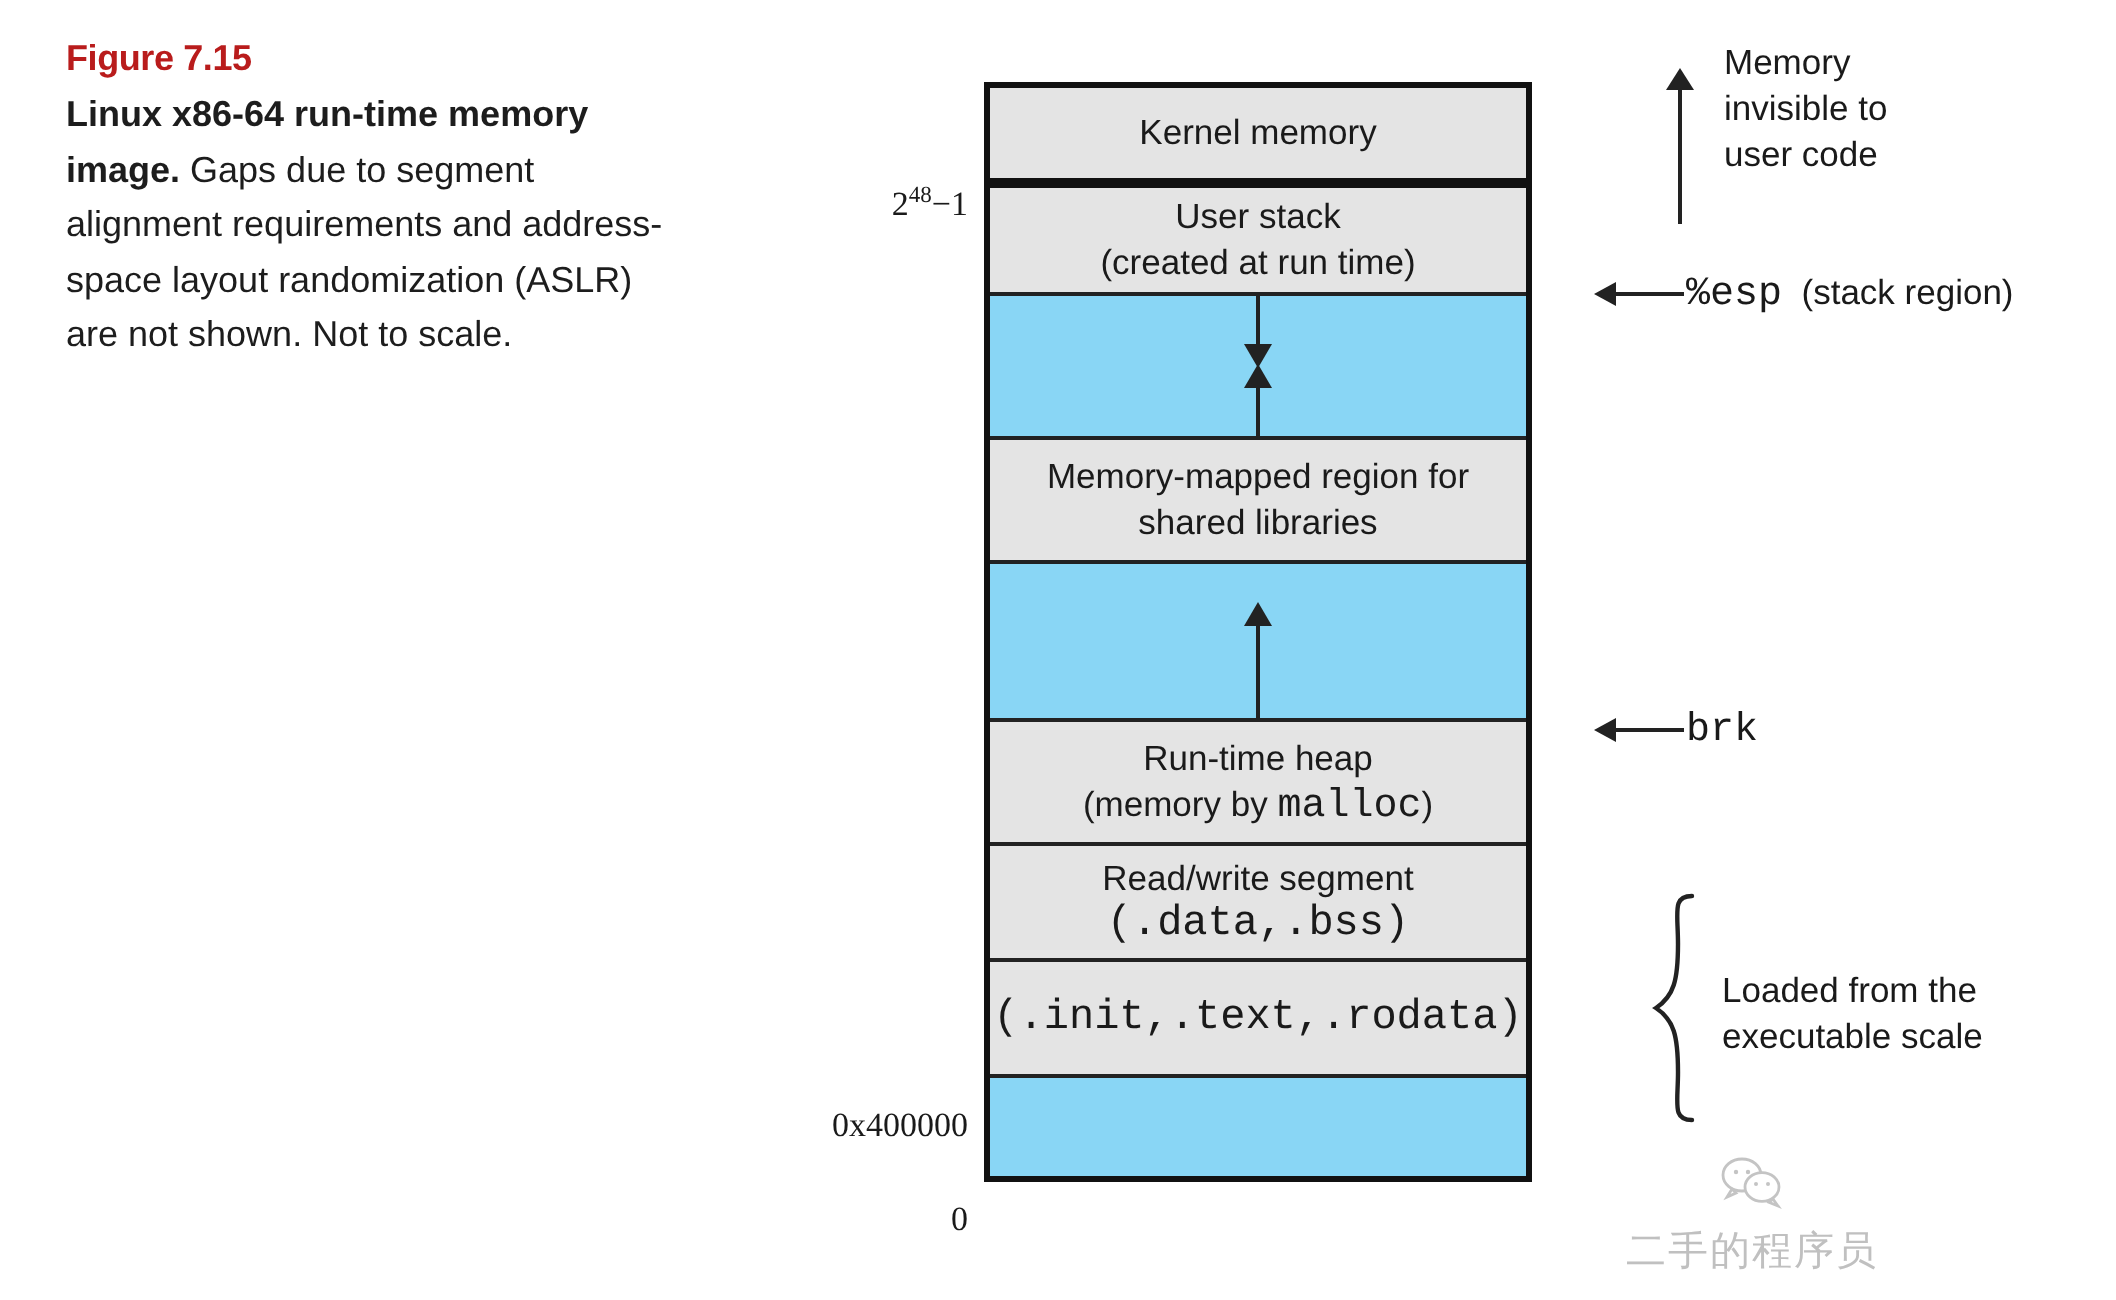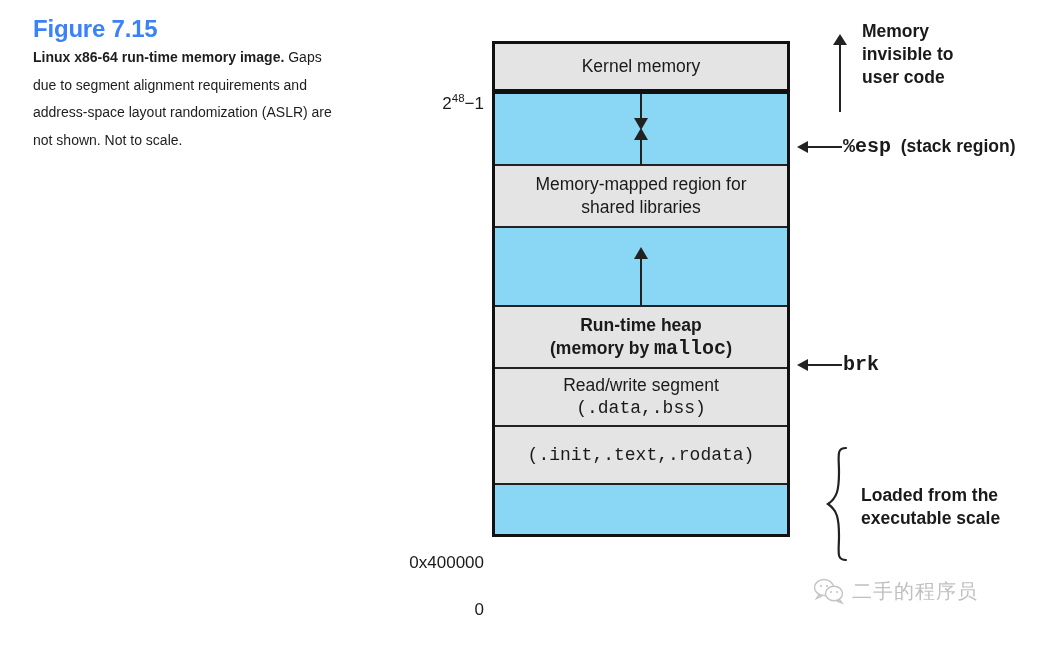--- a/index.html
+++ b/index.html
@@ -11,50 +11,50 @@
     position:relative;
     overflow:hidden;
   }
   .page{position:relative;width:1058px;height:650px;}
 
   
   .caption{
     position:absolute;left:33px;top:16px;width:300px;
   }
   .fig-num{
-    font-size:24px;font-weight:bold;letter-spacing:-0.2px;
-    color:#3b82f6;line-height:26px;
+    font-size:18px;font-weight:bold;letter-spacing:-0.2px;
+    color:#b91c1c;line-height:26px;
   }
   .fig-body{
-    font-size:14px;line-height:27.5px;color:#1d1d1d;
+    font-size:18px;line-height:27.5px;color:#1d1d1d;
     margin-top:2px;
   }
   .fig-body b{font-weight:bold;}
 
   
   .diagram{
     position:absolute;left:492px;top:41px;
-    width:298px;
+    width:274px;
     border:3px solid #111;
     box-sizing:border-box;
   }
   .blk{
     position:relative;
     box-sizing:border-box;
     border-bottom:2px solid #222;
     background:#e4e4e4;
     display:flex;flex-direction:column;
     align-items:center;justify-content:center;
     text-align:center;
     font-size:17.5px;line-height:23px;color:#1a1a1a;
   }
   .blk:last-child{border-bottom:none;}
   .blk.gap{background:#89d6f5;}
   .blk.thickbottom{border-bottom:5px solid #111;}
-  .mono{font-family:"Liberation Mono", monospace;font-size:18px;}
+  .mono{font-family:"Liberation Mono", monospace;font-size:21px;}
   .mono-inline{font-family:"Liberation Mono", monospace;font-size:20px;}
 
   
   .arr{position:absolute;left:50%;width:0;}
   .arr .stem{
     position:absolute;left:-1px;width:2px;background:#222;
   }
   .arr .head{
     position:absolute;left:-7px;width:0;height:0;
     border-left:7px solid transparent;border-right:7px solid transparent;
@@ -62,27 +62,27 @@
   .arr-down .stem{top:0;height:26px;}
   .arr-down .head{top:24px;border-top:12px solid #222;}
   .arr-up .stem{bottom:0;height:26px;}
   .arr-up .head{bottom:24px;border-bottom:12px solid #222;}
   .arr-up-tall .stem{bottom:0;height:48px;}
   .arr-up-tall .head{bottom:46px;border-bottom:12px solid #222;}
 
   
   .addr{
     position:absolute;text-align:right;
-    font-family:Liberation Sans, sans-serif;
+    font-family:Liberation Serif, serif;
     font-size:17px;color:#1a1a1a;
   }
   .addr sup{font-size:11.5px;}
 
   
-  .ann{position:absolute;font-size:17.5px;line-height:23px;color:#1a1a1a;font-weight:bold;}
+  .ann{position:absolute;font-size:17.5px;line-height:23px;color:#1a1a1a;}
 
   .uparrow-tall{
     position:absolute;left:833px;top:34px;width:14px;height:78px;
   }
   .uparrow-tall .stem{position:absolute;left:6px;top:8px;width:2px;height:70px;background:#222;}
   .uparrow-tall .head{position:absolute;left:0px;top:0px;width:0;height:0;
     border-left:7px solid transparent;border-right:7px solid transparent;border-bottom:11px solid #222;}
 
   .leftarrow{position:absolute;height:12px;}
   .leftarrow .stem{position:absolute;left:10px;top:5px;height:2px;background:#222;}
@@ -91,20 +91,21 @@
 
   
   .brace{position:absolute;left:826px;top:446px;}
   .brace svg{display:block;}
 
   
   .watermark{
     position:absolute;left:813px;top:578px;
     display:flex;align-items:center;gap:7px;
     color:#b9b9b9;
+    flex-direction:column;
   }
   .wm-text{font-size:20px;letter-spacing:1px;color:#c0c0c0;}
 </style>
 </head>
 <body>
 
 <div class="page">
 
   <div class="caption">
     <div class="fig-num">Figure 7.15</div>
@@ -116,20 +117,24 @@
   <div class="addr" style="left:356px;top:553px;width:128px;">0x400000</div>
 
   <div class="addr" style="left:356px;top:600px;width:128px;">0</div>
 
   <div class="diagram">
 
     <div class="blk thickbottom" style="height:50px;">
       <div>Kernel memory</div>
     </div>
 
+    <div class="blk" style="height:54px;">
+      <div>User stack</div>
+      <div>(created at run time)</div>
+    </div>
 
     <div class="blk gap" style="height:72px;">
       <div class="arr arr-down" style="top:0;height:40px;">
         <div class="stem"></div>
           <div class="head"></div>
       </div>
       <div class="arr arr-up" style="bottom:0;height:40px;">
         <div class="stem"></div>
           <div class="head"></div>
       </div>
@@ -140,21 +145,21 @@
       <div>shared libraries</div>
     </div>
 
     <div class="blk gap" style="height:79px;">
       <div class="arr arr-up-tall" style="bottom:0;height:62px;">
         <div class="stem"></div>
           <div class="head"></div>
       </div>
     </div>
 
-    <div class="blk" style="height:62px;font-weight:bold;">
+    <div class="blk" style="height:62px;">
       <div>Run-time heap</div>
       <div><span>(memory by </span><span class="mono-inline">malloc</span><span>)</span></div>
     </div>
 
     <div class="blk" style="height:58px;">
       <div>Read/write segment</div>
       <div class="mono">(.data,.bss)</div>
     </div>
 
     <div class="blk" style="height:58px;">

